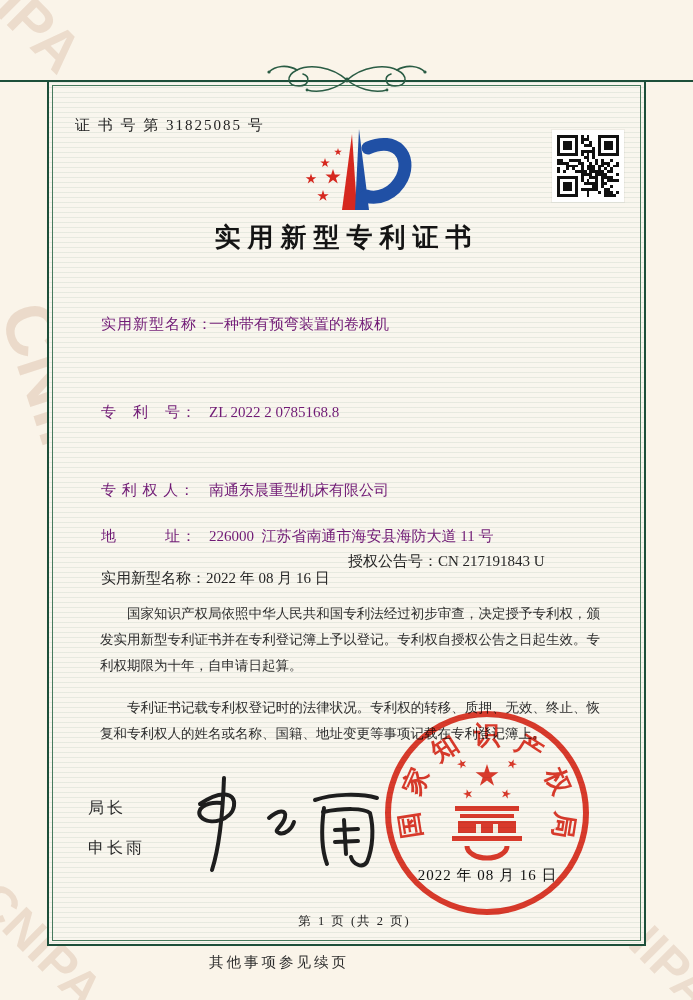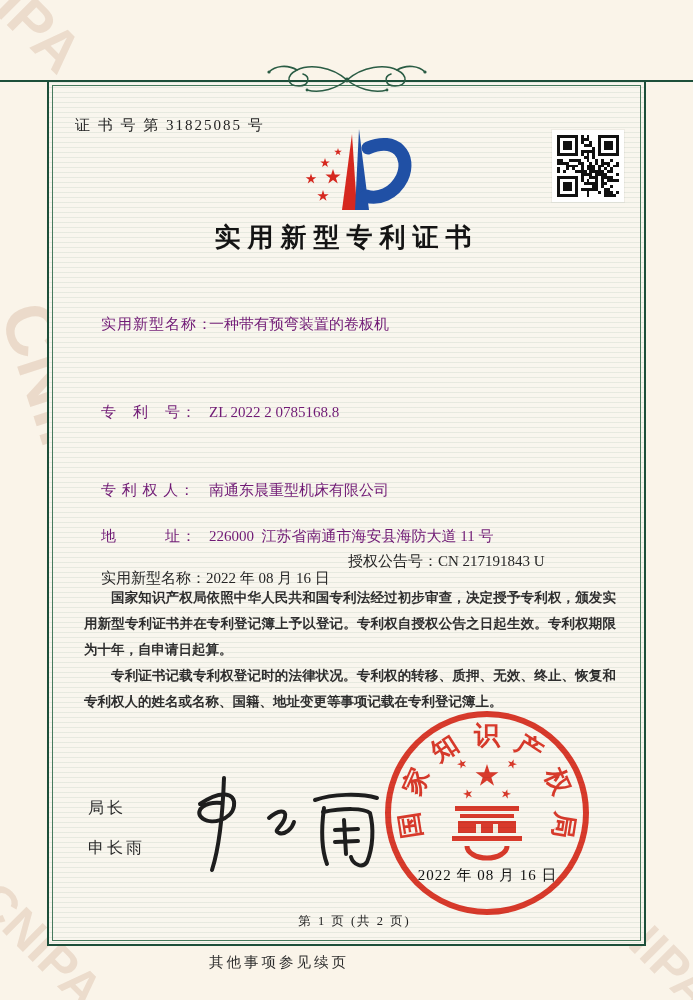--- a/index.html
+++ b/index.html
@@ -33,21 +33,21 @@
          font-size:26px;font-weight:bold;letter-spacing:7px;color:#141414;}
   
   .field{position:absolute;left:86px;font-size:15px;white-space:pre;color:#701a75;}
   .field .lab{display:inline-block;width:108px;letter-spacing:1px;}
   .f0{top:298px;} .f1{top:342px;} .f2{top:386px;} .f3{top:429px;} .f4{top:464px;} .f5{top:510px;}
   .grant{position:absolute;top:552px;left:86px;font-size:15px;white-space:pre;color:#262626;}
   .grant .second{position:absolute;left:262px;top:0;}
   
   .paras{position:absolute;left:84px;top:585px;width:532px;font-size:13.5px;line-height:26px;
          color:#2e2e2e;text-align:justify;}
-  .paras p{margin:0;text-indent:2em;font-weight:bold;}
+  .paras p{margin:16px;text-indent:2em;}
   
   .director-title{position:absolute;left:88px;top:798px;font-size:16px;letter-spacing:3px;}
   .director-name{position:absolute;left:88px;top:838px;font-size:16px;letter-spacing:3px;}
   .sig{position:absolute;left:172px;top:772px;width:225px;height:105px;}
   
   .seal{position:absolute;left:380px;top:706px;width:214px;height:214px;opacity:.92;
         mix-blend-mode:multiply;}
   .seal-date{position:absolute;left:395px;top:866px;width:185px;text-align:center;
              font-size:15px;color:#111;letter-spacing:1px;z-index:5;}
   

